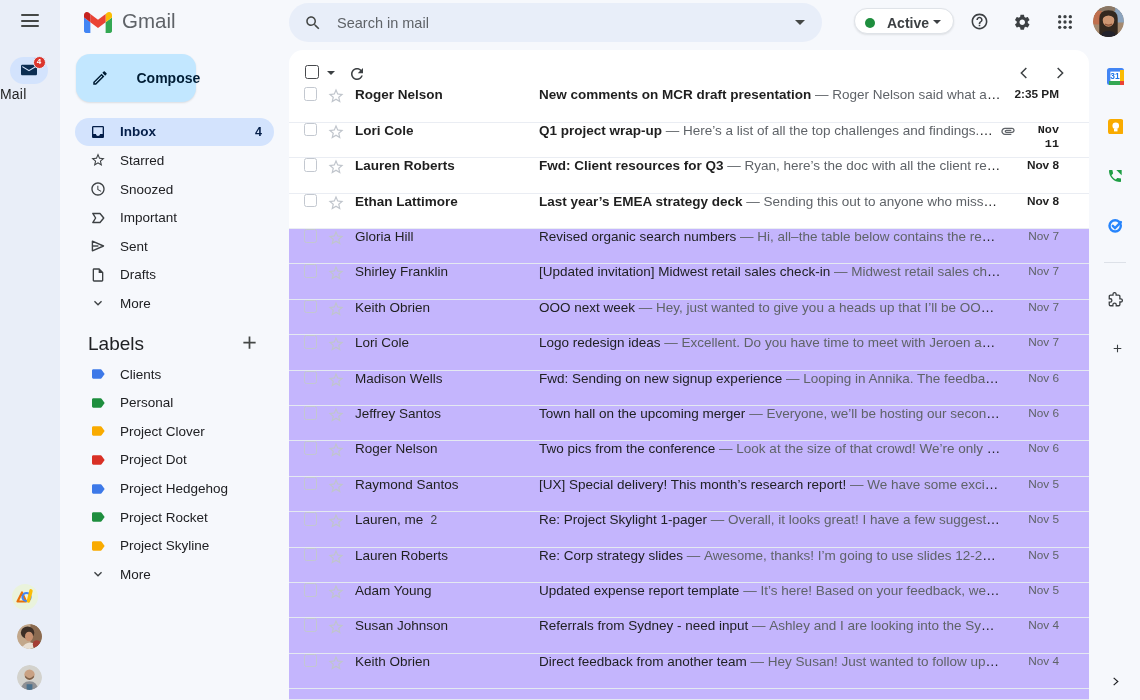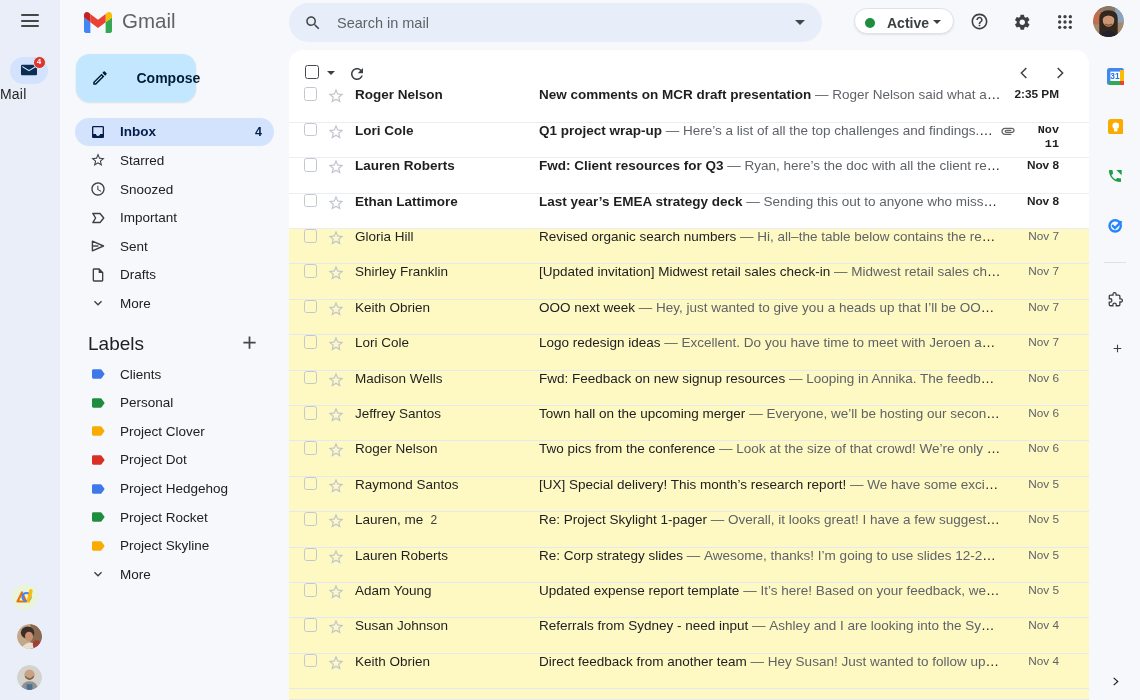--- a/index.html
+++ b/index.html
@@ -30,21 +30,21 @@
 .card { position:absolute; left:289px; top:50px; width:800px; height:650px; background:#fff; border-radius:14px 14px 0 0; }
 .toolbar { position:relative; height:37.4px; }
 .tcheck { position:absolute; left:16px; top:15px; width:13.5px; height:13.5px; border:1.6px solid #47494d; border-radius:2.5px; }
 .tcaret { position:absolute; left:38px; top:20.5px; width:0; height:0; border-left:4px solid transparent; border-right:4px solid transparent; border-top:4.6px solid #3c4043; }
 .trefresh { position:absolute; left:59px; top:14.5px; }
 .pgprev { position:absolute; left:727px; top:14.5px; }
 .pgnext { position:absolute; left:763px; top:14.5px; }
 
 .rows { position:absolute; left:0; top:37.4px; width:800px; }
 .row { height:35.42px; display:flex; align-items:flex-start; font-size:13.5px; border-bottom:1px solid #eaedf3; background:#fff; overflow:hidden; }
-.row.read { background:#fef9c3; border-bottom-color:#e4e9f1; }
+.row.read { background:#c4b5fd; border-bottom-color:#e4e9f1; }
 .rcheck { width:13.5px; height:13.5px; border:1.5px solid #c3c8d0; border-radius:2.5px; margin-left:14.5px; flex:none; background:#fff; }
 .row.read .rcheck { background:transparent; }
 .rstar { margin-left:10px; flex:none; width:18px; height:18px; }
 .sender { margin-left:10px; width:184px; flex:none; color:#1f1f1f; white-space:nowrap; overflow:hidden; }
 .subjwrap { flex:1; white-space:nowrap; overflow:hidden; text-overflow:ellipsis; color:#202124; min-width:0; }
 .snip { color:#5f6368; }
 .rdate { flex:none; width:52px; margin-right:30px; margin-left:6px; text-align:right; font-size:11.8px; color:#5f6368; }
 .row.unread .sender, .row.unread .subj, .row.unread .rdate { font-weight:bold; color:#1f1f1f; }
 .rclip { flex:none; margin-left:4px; width:16px; height:16px; }
 .row2 .rdate { width:40px; margin-left:3px;font-family:Liberation Mono, monospace; }
@@ -366,21 +366,21 @@
         <div class="sender">Lori Cole</div>
         <div class="subjwrap"><span class="subj">Logo redesign ideas</span><span class="snip">&nbsp;—&nbsp;Excellent. Do you have time to meet with Jeroen and the team on Thursday</span></div>
         <div class="rdate">Nov 7</div>
       </div>
 <div class="row read">
         <div class="rcheck"></div>
         <svg class="rstar" viewBox="0 0 24 24">
           <path fill="#c0c5cc" d="M22 9.24l-7.19-.62L12 2 9.19 8.63 2 9.24l5.46 4.73L5.82 21 12 17.27 18.18 21l-1.63-7.03L22 9.24zM12 15.4l-3.76 2.27 1-4.28-3.32-2.88 4.38-.38L12 6.1l1.71 4.04 4.38.38-3.32 2.88 1 4.28L12 15.4z"></path>
         </svg>
         <div class="sender">Madison Wells</div>
-        <div class="subjwrap"><span class="subj">Fwd: Feedback on new signup resources</span><span class="snip">&nbsp;—&nbsp;Looping in Annika. The feedback we got from the first round of tests</span></div>
+        <div class="subjwrap"><span class="subj">Fwd: Sending on new signup experience</span><span class="snip">&nbsp;—&nbsp;Looping in Annika. The feedback we got from the first round of tests</span></div>
         <div class="rdate">Nov 6</div>
       </div>
 <div class="row read">
         <div class="rcheck"></div>
         <svg class="rstar" viewBox="0 0 24 24">
           <path fill="#c0c5cc" d="M22 9.24l-7.19-.62L12 2 9.19 8.63 2 9.24l5.46 4.73L5.82 21 12 17.27 18.18 21l-1.63-7.03L22 9.24zM12 15.4l-3.76 2.27 1-4.28-3.32-2.88 4.38-.38L12 6.1l1.71 4.04 4.38.38-3.32 2.88 1 4.28L12 15.4z"></path>
         </svg>
         <div class="sender">Jeffrey Santos</div>
         <div class="subjwrap"><span class="subj">Town hall on the upcoming merger</span><span class="snip">&nbsp;—&nbsp;Everyone, we’ll be hosting our second town hall on the merger this week</span></div>
         <div class="rdate">Nov 6</div>

